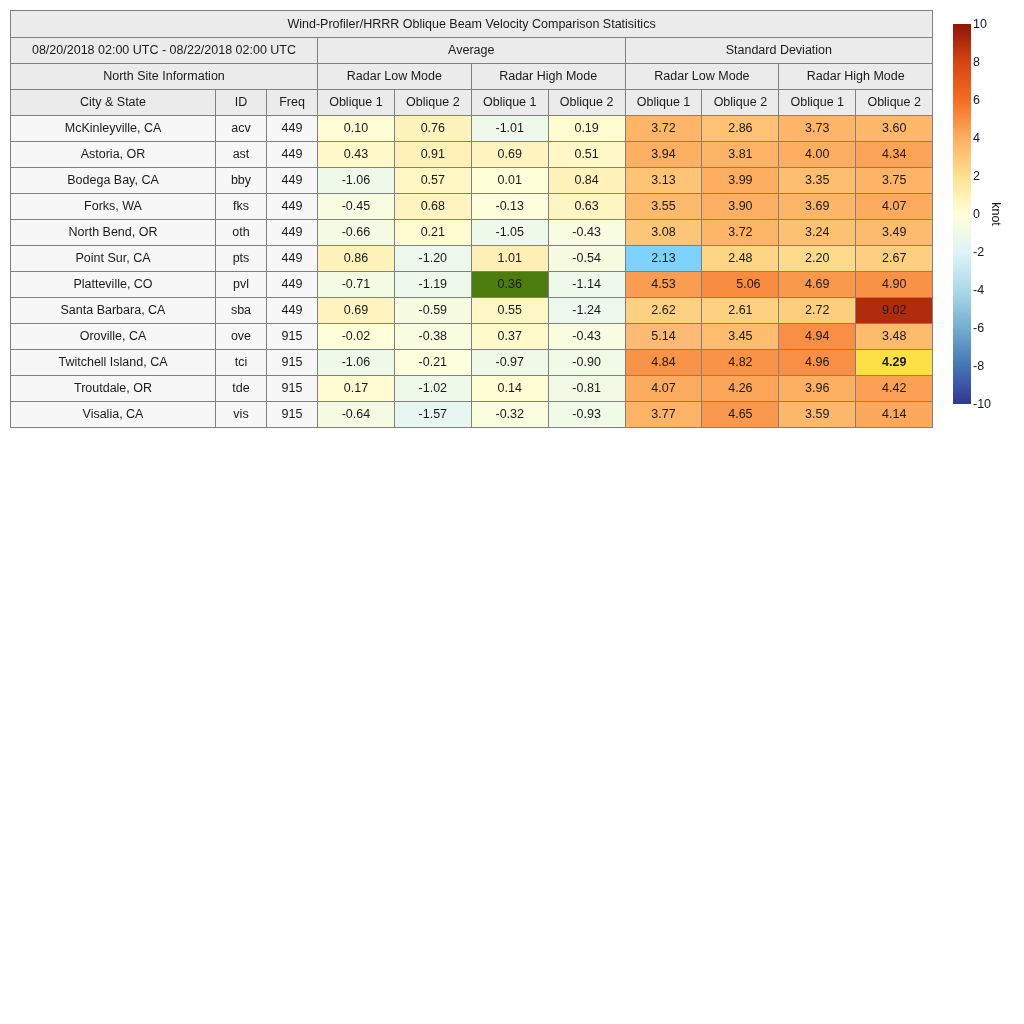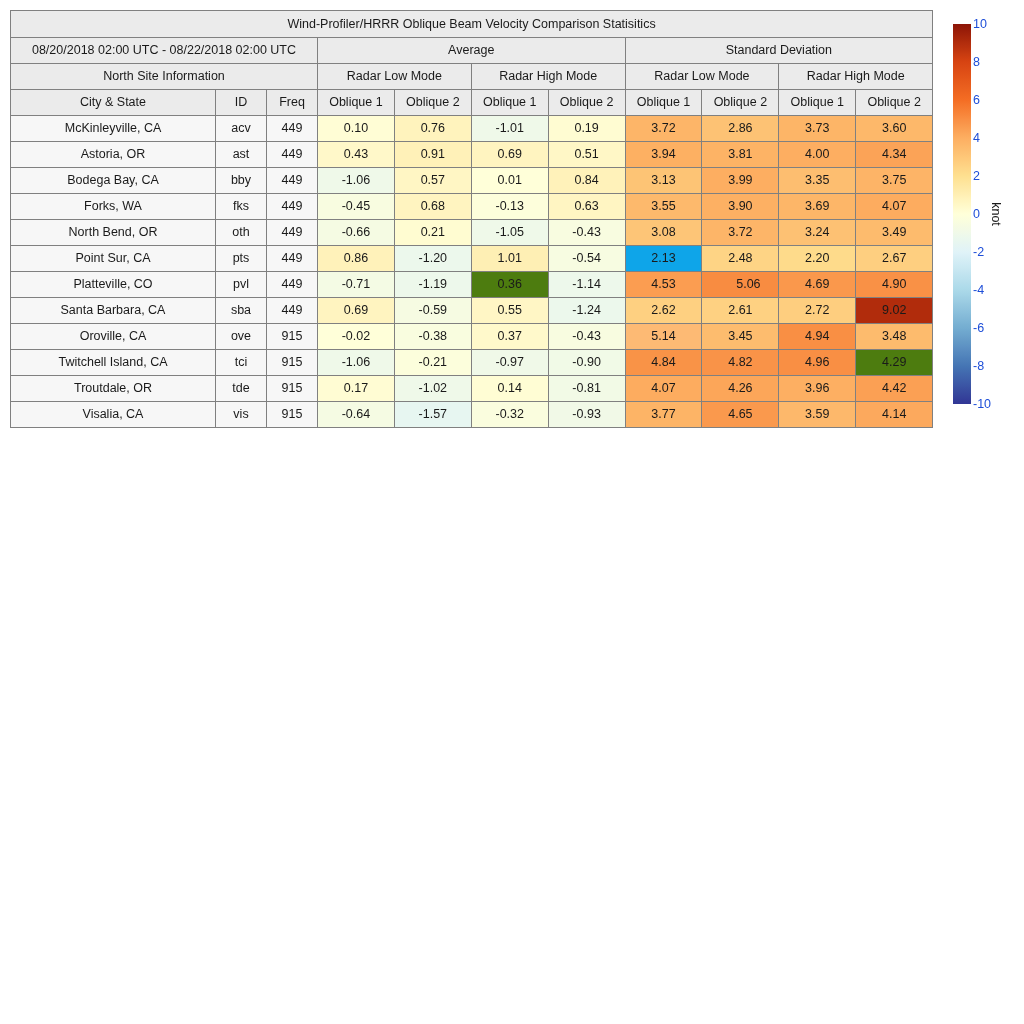--- a/index.html
+++ b/index.html
@@ -96,21 +96,21 @@
     left: 20px;
     top: 0;
     width: 30px;
     height: 380px;
   }
 
   #colorbar-ticks .tick {
     position: absolute;
     left: 0;
     font-size: 12.5px;
-    color: #1d4ed8;
+    color: #0f172a;
     line-height: 1;
     transform: translateY(-50%);
     white-space: nowrap;
   }
 
   #colorbar-label {
     position: absolute;
     left: 43px;
     top: 190px;
     font-size: 12.5px;
@@ -236,21 +236,21 @@
           <td class="num-cell" style="background: rgb(253, 187, 109);">3.49</td>
         </tr>
         <tr>
           <td class="site-cell">Point Sur, CA</td>
           <td class="site-cell">pts</td>
           <td class="site-cell">449</td>
           <td class="num-cell" style="background: rgb(255, 242, 186);">0.86</td>
           <td class="num-cell" style="background: rgb(236, 248, 236);">-1.20</td>
           <td class="num-cell" style="background: rgb(254, 239, 180);">1.01</td>
           <td class="num-cell" style="background: rgb(247, 252, 225);">-0.54</td>
-          <td class="num-cell" style="background: #0ea5e9; margin-left: 37px;">2.13</td>
+          <td class="num-cell" style="background: #7dd3fc; margin-left: 37px;">2.13</td>
           <td class="num-cell" style="background: rgb(254, 212, 133);">2.48</td>
           <td class="num-cell" style="background: rgb(254, 219, 139);">2.20</td>
           <td class="num-cell" style="background: rgb(254, 207, 128);">2.67</td>
         </tr>
         <tr>
           <td class="site-cell">Platteville, CO</td>
           <td class="site-cell">pvl</td>
           <td class="site-cell">449</td>
           <td class="num-cell" style="background: rgb(244, 251, 228);">-0.71</td>
           <td class="num-cell" style="background: rgb(237, 248, 235);">-1.19</td>
@@ -291,21 +291,21 @@
           <td class="site-cell">Twitchell Island, CA</td>
           <td class="site-cell">tci</td>
           <td class="site-cell">915</td>
           <td class="num-cell" style="background: rgb(239, 249, 233);">-1.06</td>
           <td class="num-cell" style="background: rgb(252, 254, 220);">-0.21</td>
           <td class="num-cell" style="background: rgb(240, 249, 232);">-0.97</td>
           <td class="num-cell" style="background: rgb(241, 250, 231);">-0.90</td>
           <td class="num-cell" style="background: rgb(249, 147, 71);">4.84</td>
           <td class="num-cell" style="background: rgb(249, 147, 72);">4.82</td>
           <td class="num-cell" style="background: rgb(249, 143, 68);">4.96</td>
-          <td class="num-cell" style="background: #4d7c0f;">4.29</td>
+          <td class="num-cell" style="background: #fde047; font-weight: bold;">4.29</td>
         </tr>
         <tr>
           <td class="site-cell">Troutdale, OR</td>
           <td class="site-cell">tde</td>
           <td class="site-cell">915</td>
           <td class="num-cell" style="background: rgb(255, 252, 211);">0.17</td>
           <td class="num-cell" style="background: rgb(239, 249, 233);">-1.02</td>
           <td class="num-cell" style="background: rgb(255, 253, 212);">0.14</td>
           <td class="num-cell" style="background: rgb(242, 250, 230);">-0.81</td>
           <td class="num-cell" style="background: rgb(253, 172, 95);">4.07</td>

